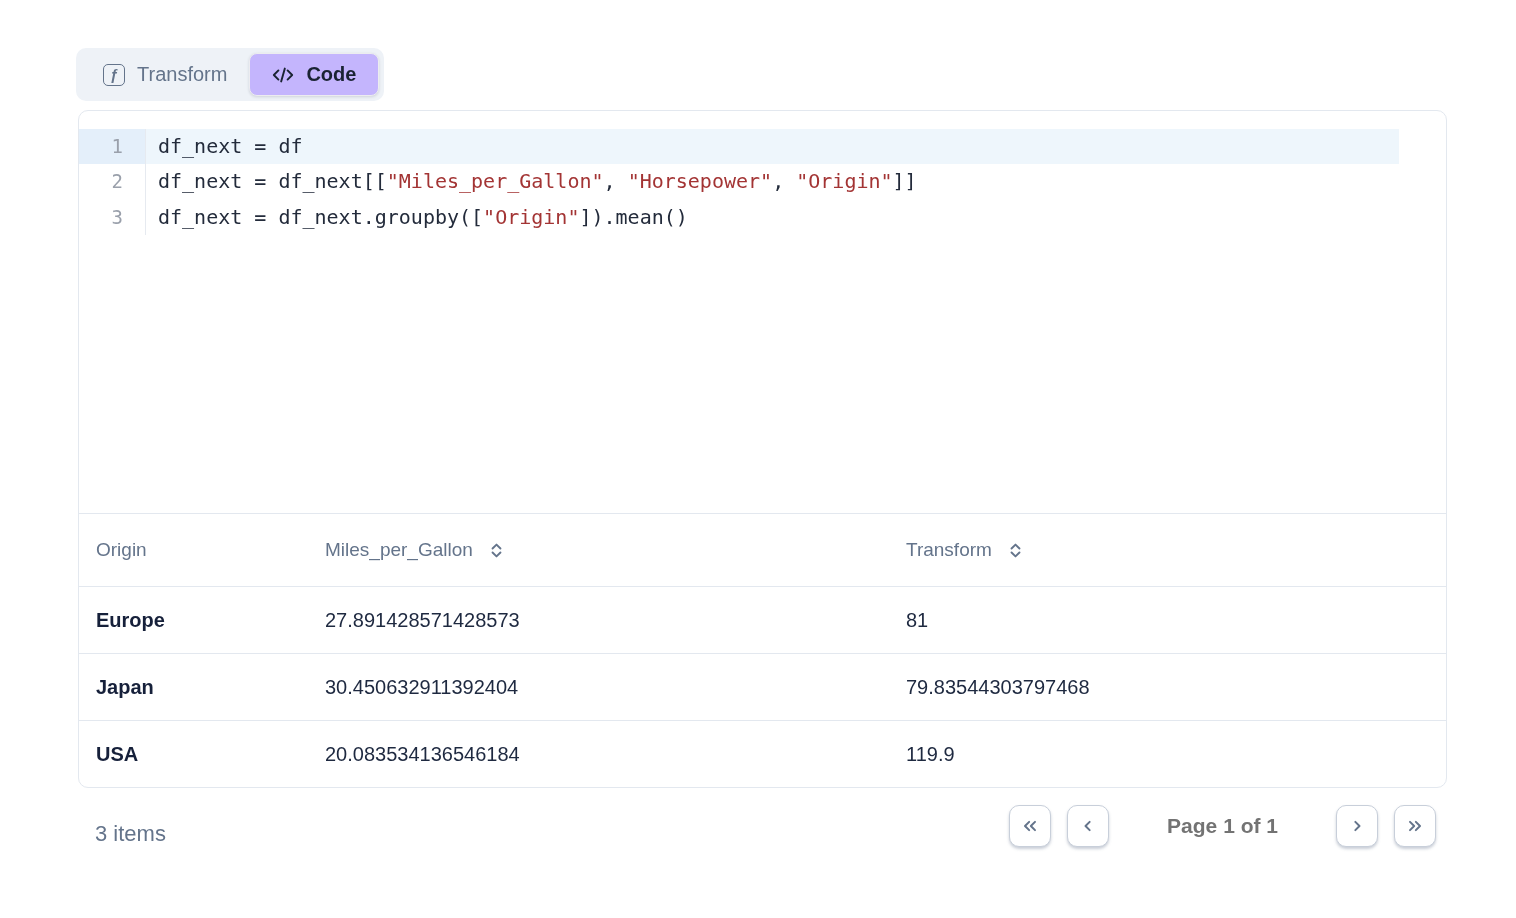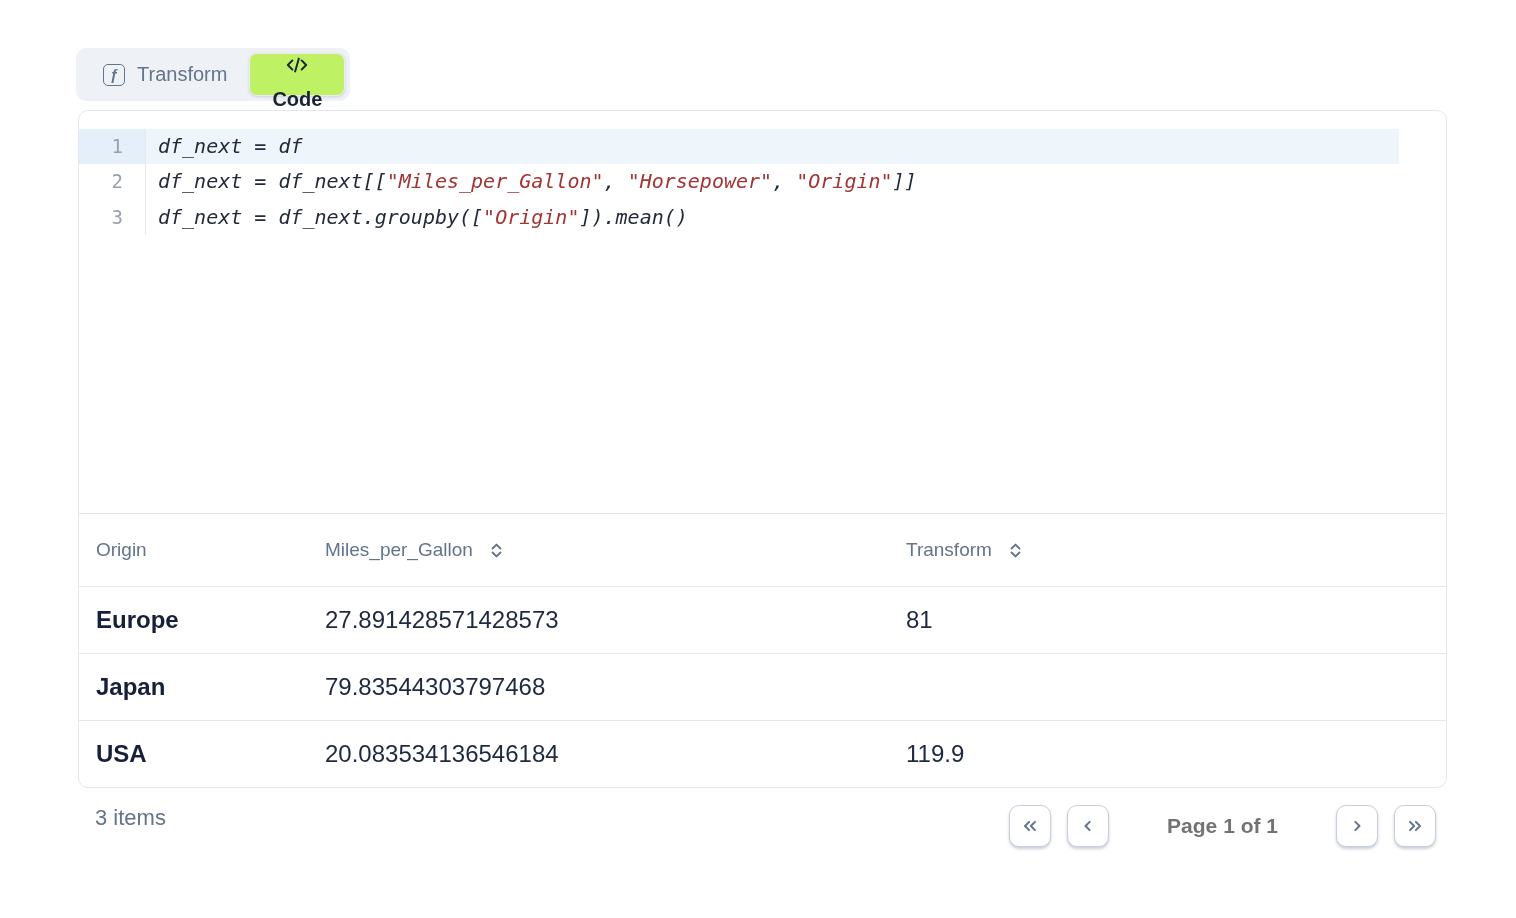--- a/index.html
+++ b/index.html
@@ -26,26 +26,25 @@
     height: 43px;
     padding: 0 22px;
     border-radius: 8px;
     font-size: 20px;
     cursor: pointer;
     border: none; background: transparent;
     font-family: "Liberation Sans", sans-serif;
   }
   .tab.inactive { color: #64748b; font-weight: 500; }
   .tab.active {
-    background: #bef264;
+    background: #c4b5fd;
     color: #1a2333;
     font-weight: 700;
     border: 1px solid #ececf0;
     box-shadow: 0 1px 3px rgba(15, 23, 42, 0.14);
-    flex-direction: column;
   }
   .fn-icon {
     display: inline-flex; align-items: center; justify-content: center;
     width: 22px; height: 22px;
     border: 1.6px solid #64748b;
     border-radius: 5px;
     font-size: 15px; font-weight: 600;
     color: #64748b;
     font-style: italic;
     line-height: 1;
@@ -77,21 +76,20 @@
     color: #9aa0ab;
     border-right: 1px solid #e6eaf0;
     font-size: 19px;
     user-select: none;
   }
   .code-content {
     flex: 1;
     padding-left: 12px;
     white-space: pre;
     color: #232b3b;
-    font-style: italic;
   }
   .code-line.active .gutter { background: #e4effa; }
   .code-line.active .code-content { background: #eef6fc; margin-right: 47px; }
   .tok-string { color: #a33434; }
 
   
   .dtable { width: 100%; }
   .trow {
     display: grid;
     grid-template-columns: 246px 581px 1fr;
@@ -102,32 +100,32 @@
     border-top: 1px solid #e3e8ef;
     color: #64748b;
     font-size: 19px;
     font-weight: 500;
   }
   .th { display: flex; align-items: center; gap: 14px; }
   .td-first { padding-left: 17px; }
   .tbody-row {
     height: 67px;
     border-top: 1px solid #e3e8ef;
-    font-size: 24px;
+    font-size: 20px;
     color: #1e2940;
   }
   .row-label { font-weight: 700; color: #16203a; }
   .sort-icon { display: inline-flex; color: #64748b; cursor: pointer; }
 
   
   .footer {
     margin: 17px 0 0 78px;
     width: 1369px;
     display: flex;
-    align-items: flex-start;
+    align-items: flex-end;
     padding: 0 11px 0 17px;
   }
   .items-count { color: #64748b; font-size: 22px; }
   .pager { margin-left: auto; display: flex; align-items: center; }
   .pg-btn {
     width: 42px; height: 42px;
     border: 1px solid #c8cfda;
     border-radius: 10px;
     background: #fff;
     display: inline-flex; align-items: center; justify-content: center;
@@ -209,20 +207,21 @@
       </div>
     </div>
     <div id="table-body">
         <div class="trow tbody-row">
           <div class="td-first row-label">Europe</div>
           <div>27.891428571428573</div>
           <div>81</div>
         </div>
         <div class="trow tbody-row">
           <div class="td-first row-label">Japan</div>
+          <div>30.450632911392404</div>
           <div>79.83544303797468</div>
         </div>
         <div class="trow tbody-row">
           <div class="td-first row-label">USA</div>
           <div>20.083534136546184</div>
           <div>119.9</div>
         </div>
       </div>
   </div>
 </div>

